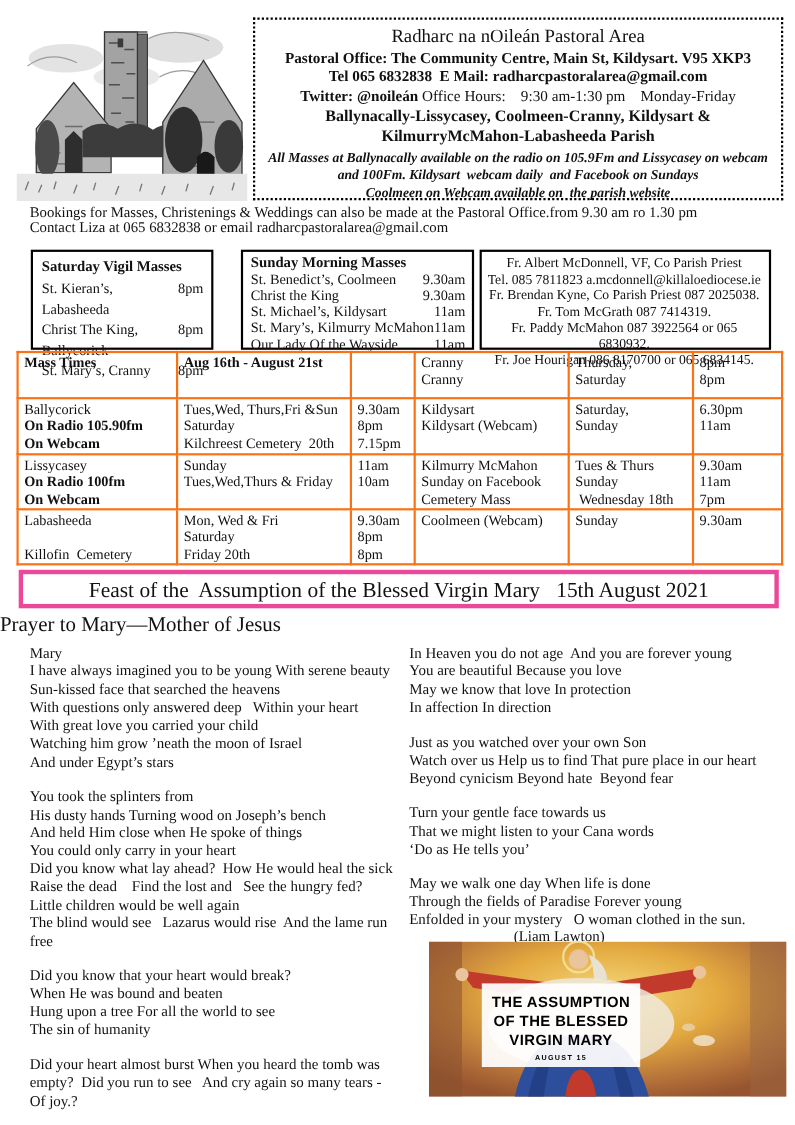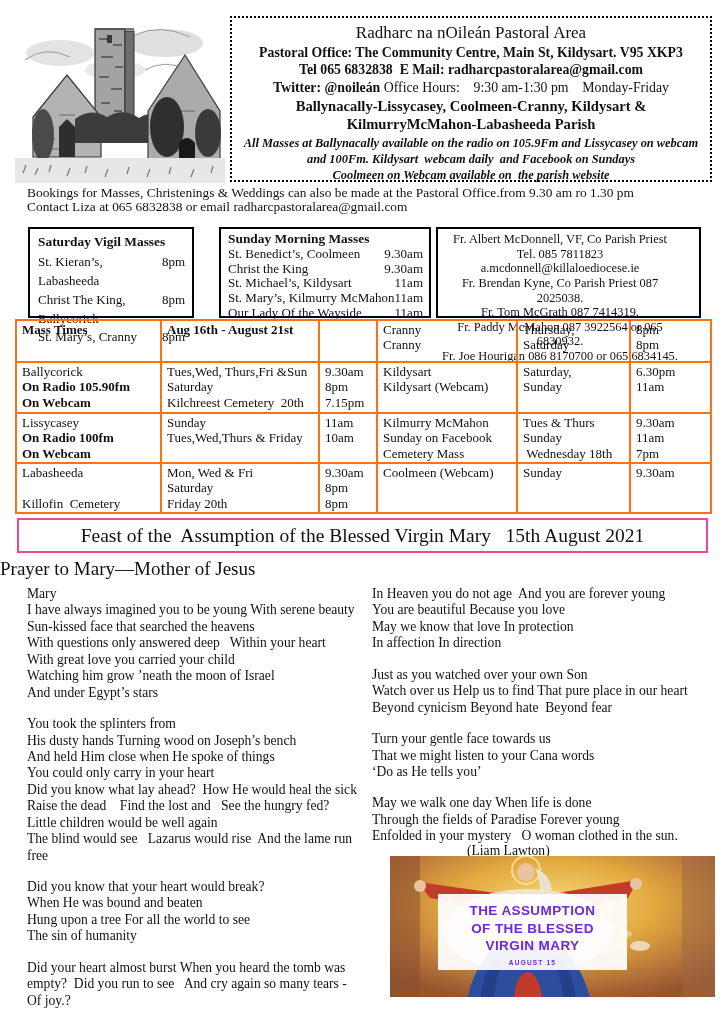--- a/index.html
+++ b/index.html
@@ -24,51 +24,51 @@
   .booking { position:absolute; left:27px; top:186px; width:680px; font-size:13.4px; line-height:1.08; }
 
   
   .box { position:absolute; top:227px; height:91px; border:2px solid #000; font-size:13px; }
   .vigil-box { left:28px; width:166px; padding:5px 7px 0 8px; }
   .vigil-box .box-title { font-size:13.4px; margin-bottom:3px; }
   .vigil-box .mass-row { display:flex; justify-content:space-between; line-height:1.45; }
   .sunday-box { left:219px; width:212px; padding:2px 6px 0 7px; }
   .sunday-box .box-title { font-size:13.4px; }
   .sunday-box .mass-row { display:flex; justify-content:space-between; line-height:1.13; }
-  .priests-box { left:436px; width:265px; padding:3px 19px 0 2px; text-align:center;
+  .priests-box { left:436px; width:265px; padding:3px 4px 0 2px; text-align:center;
     font-size:12.4px; line-height:1.18; }
 
   
   table.sched { position:absolute; left:15px; top:319px; width:695px; border-collapse:collapse; table-layout:fixed; }
   table.sched td { border:2px solid #f97316; vertical-align:top; padding:1px 3px 1px 5px;
     font-size:13px; line-height:1.18; }
   table.sched tr.r0 td { height:42px; }
   table.sched tr.r1 td { height:51px; }
   table.sched tr.r2 td { height:32px; }
   table.sched tr.r3 td { height:48px; }
 
   
   .feast-banner { position:absolute; left:17px; top:518px; width:691px; height:35px;
-    border:2px solid #ec4899; text-align:center; font-size:19.5px; line-height:31px; white-space:pre-wrap; }
+    border:4px solid #ec4899; text-align:center; font-size:19.5px; line-height:31px; white-space:pre-wrap; }
 
   .prayer-title { position:absolute; left:0; top:558px; width:723px; font-size:19px; }
 
   
   .poem { position:absolute; top:586px; font-size:13.6px; line-height:1.21; }
   .poem-left { left:27px; width:345px; }
   .poem-right { left:372px; width:345px; }
   .stanza { white-space:pre-wrap; margin-bottom:15px; }
   .attribution { padding-left:95px; margin-top:-2px; }
 
   
   .assumption { position:absolute; left:390px; top:856px; width:325px; height:141px; }
   .assumption svg { position:absolute; inset:0; width:100%; height:100%; display:block; }
-  .a-card { position:absolute; left:48px; top:38px; width:189px; height:76px;
+  .a-card { position:absolute; left:48px; top:38px; width:144px; height:76px;
     background:rgba(255,255,255,0.93); text-align:center; padding-top:8px;
-    font-family:"Liberation Sans","DejaVu Sans",sans-serif; color:#6d28d9; }
+    font-family:"Liberation Sans","DejaVu Sans",sans-serif; color:#000000; }
   .a-title { font-size:13.5px; font-weight:bold; line-height:1.3; letter-spacing:.4px; white-space:pre-wrap; }
   .a-sub { font-size:6.5px; font-weight:bold; letter-spacing:1.2px; margin-top:4px; }
 </style>
 </head>
 <body>
 
 <div class="page">
 
   <div class="sketch" role="img">
     <svg viewBox="0 0 210 168" xmlns="http://www.w3.org/2000/svg">

